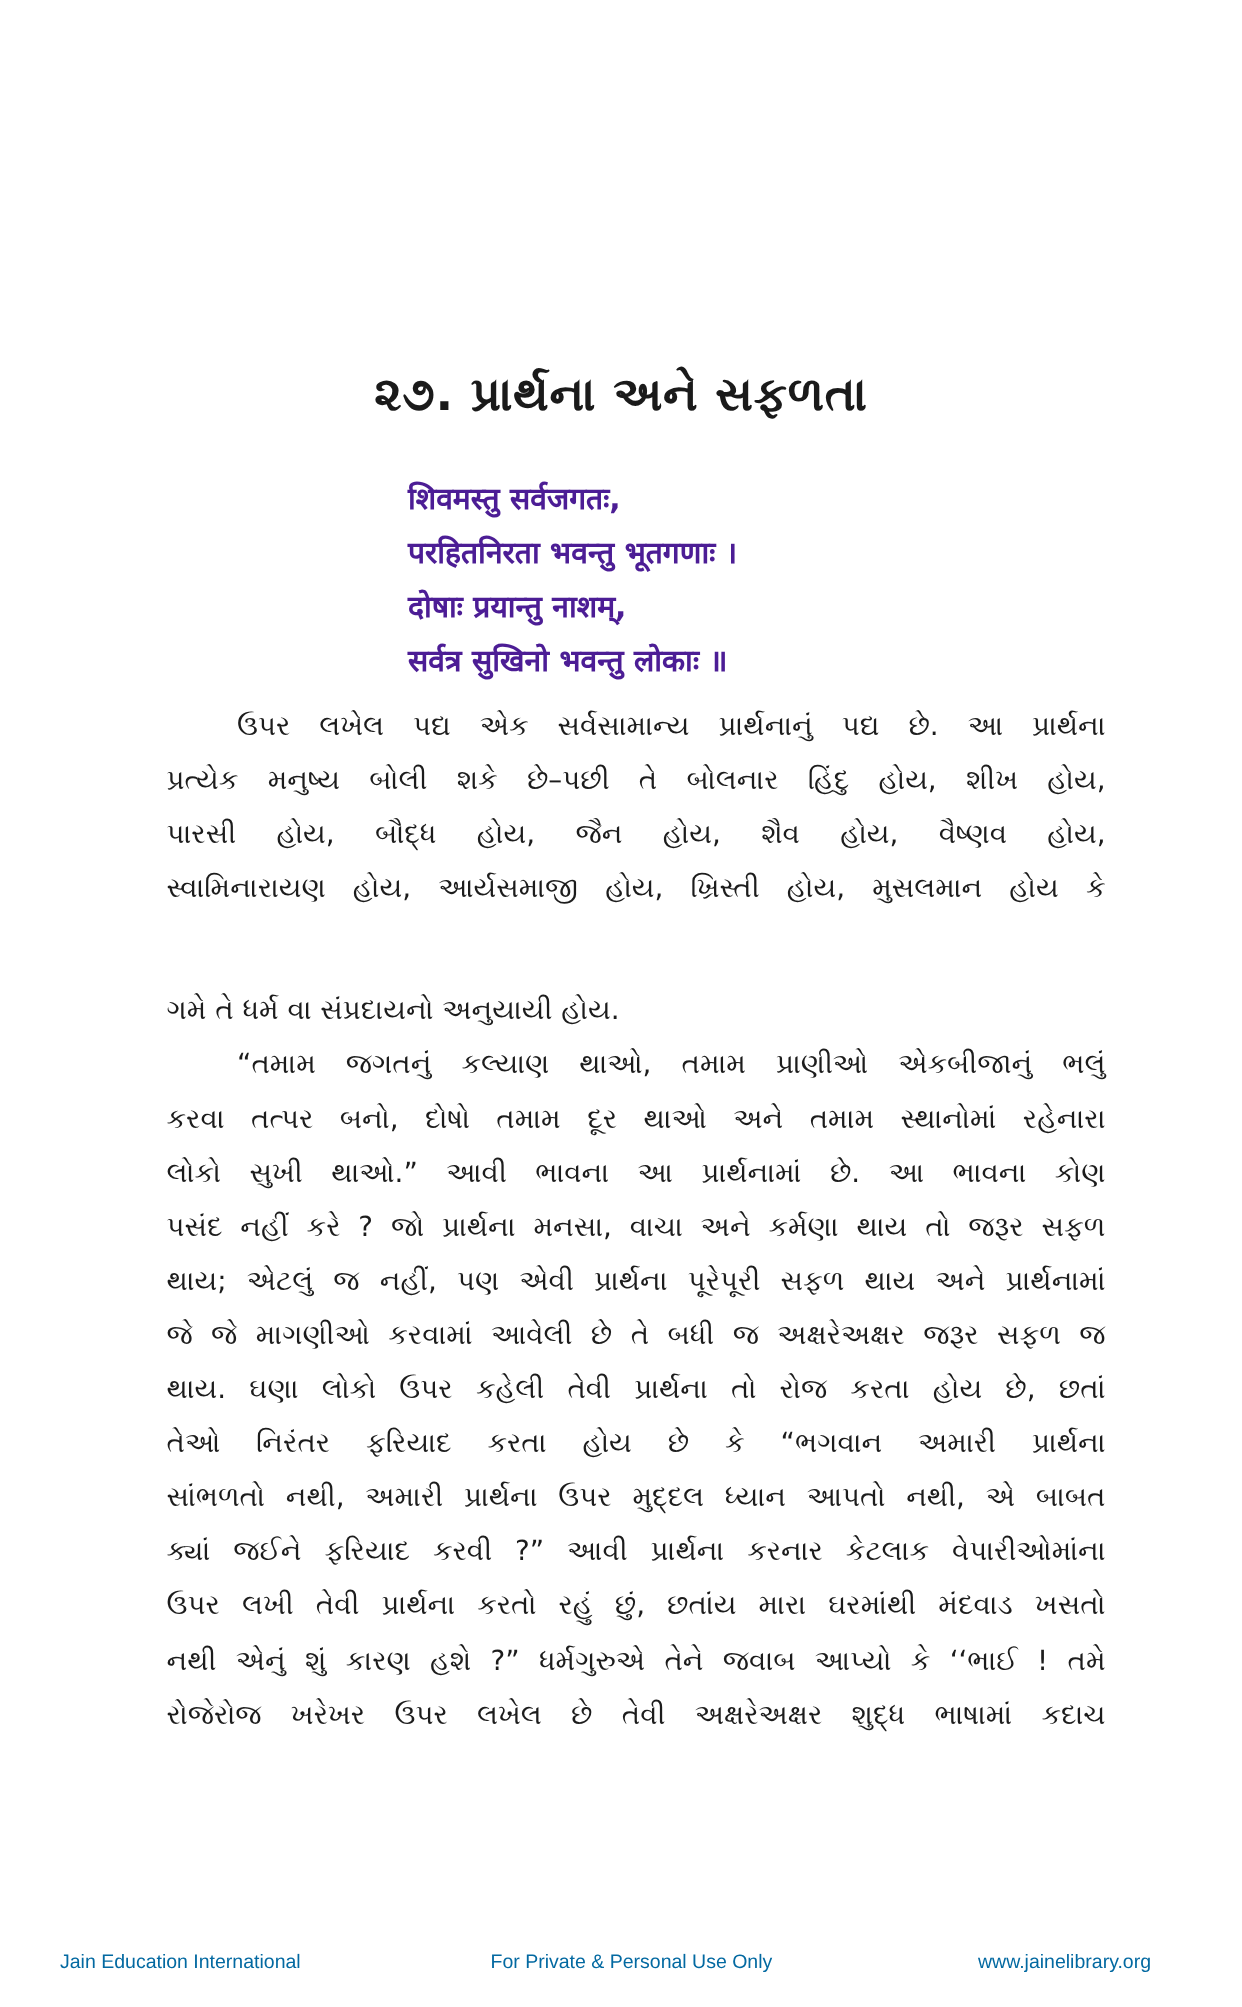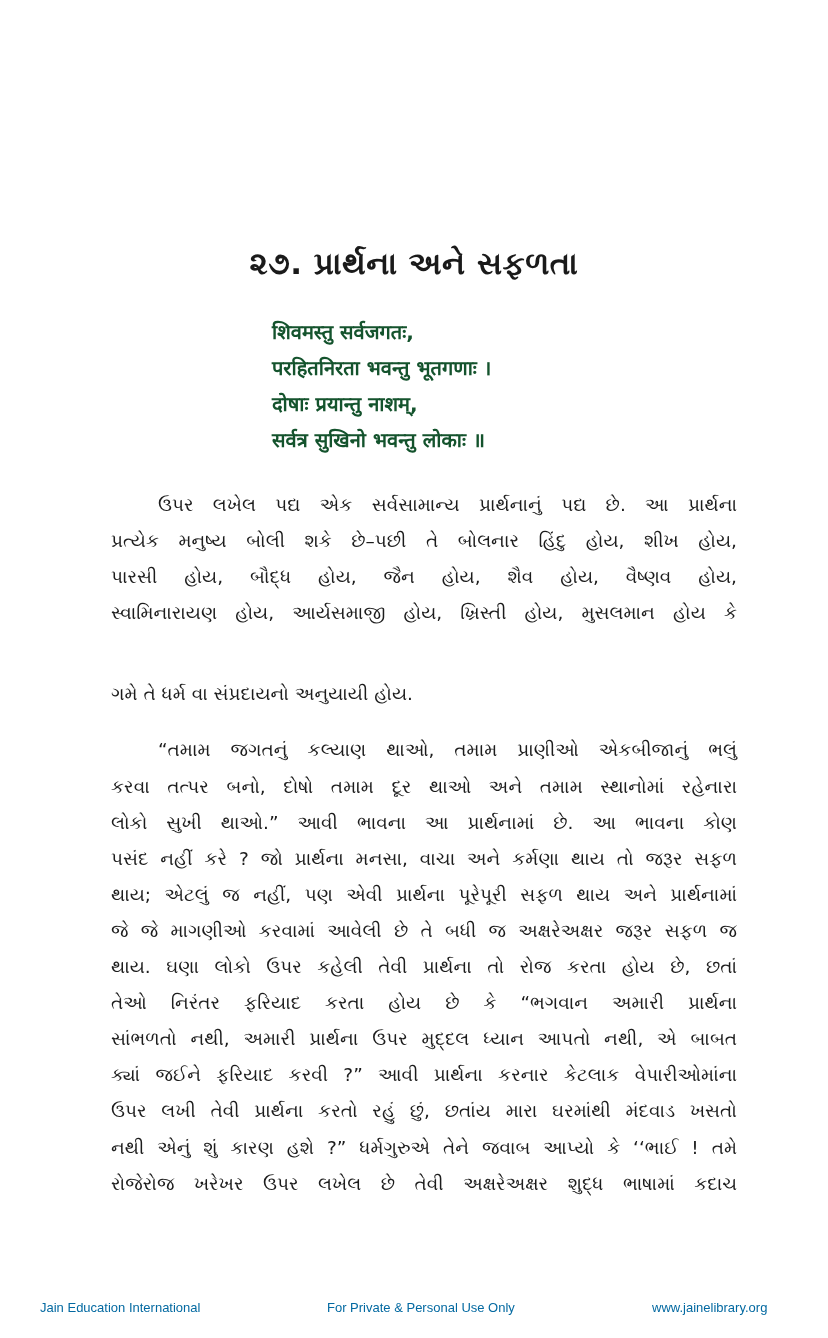--- a/index.html
+++ b/index.html
@@ -1,23 +1,23 @@
 <!DOCTYPE html>
 <html><head>
 <meta charset="utf-8">
 <style>
   html, body { margin:0; padding:0; background:#ffffff; }
   body { width:828px; height:1338px; position:relative; overflow:hidden; color:#1a1a1a; font-family:"DejaVu Sans", sans-serif; }
   .page { position:absolute; left:0; top:0; width:800px; height:1338px; }
   .title { position:absolute; left:0; width:828px; top:245px; text-align:center; font-size:31px; font-weight:bold; letter-spacing:0.5px; color:#1a1a1a; }
   .verse { position:absolute; left:272px; top:314px; }
-  .verse-line { font-size:20px; font-weight:bold; height:36px; line-height:36px; white-space:nowrap; color:#14532d; }
+  .verse-line { font-size:20px; font-weight:bold; height:36px; line-height:36px; white-space:nowrap; color:#4c1d95; }
   .body-text { position:absolute; left:111px; top:467px; width:626px; }
   .line { font-size:18.5px; height:36.1px; line-height:36.1px; white-space:nowrap; text-align:justify; text-align-last:justify; color:#1c1c1c; }
-  .line.indent { padding-left:47px;margin-top:20px; }
+  .line.indent { padding-left:47px; }
   .line.last { text-align-last:left;margin-top:45px; }
   .footer { position:absolute; top:1296px; left:0; width:828px; height:24px; font-family:"Liberation Sans", sans-serif; font-size:13px; color:#0369a1; }
   .footer span { position:absolute; top:4px; white-space:nowrap; }
   .f-left { left:40px; }
   .f-center { left:327px; }
   .f-right { left:652px;text-align:right; }
 </style>
 </head>
 <body>
 

